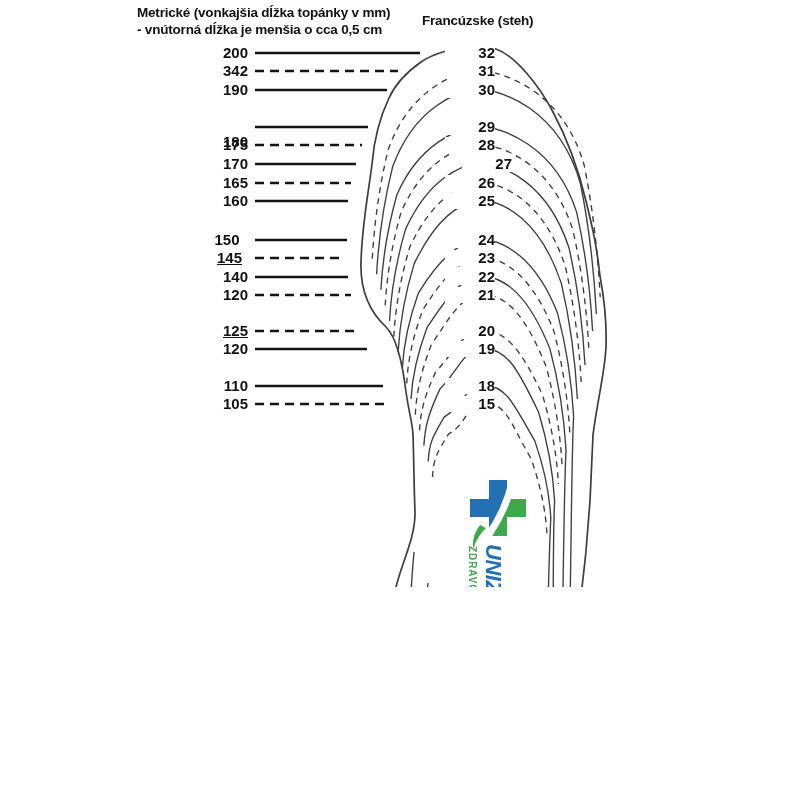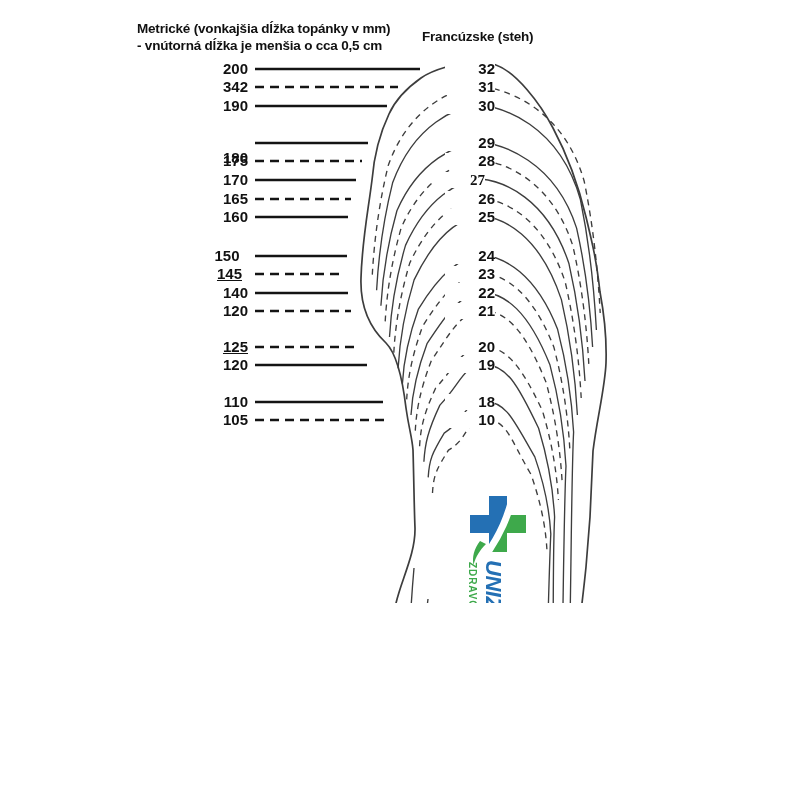--- a/index.html
+++ b/index.html
@@ -1,17 +1,17 @@
 <!DOCTYPE html>
 <html><head>
 <meta charset="utf-8">
 <style>
   html,body{margin:0;padding:0;background:#fff;}
   #stage{position:relative;width:800px;height:587px;background:#fff;overflow:hidden;
-         font-family:"Liberation Sans","DejaVu Sans",sans-serif;color:#111;margin-top:16px;}
+         font-family:"Liberation Sans","DejaVu Sans",sans-serif;color:#111;}
   #diagram{position:absolute;left:0;top:0;}
   .hdr{position:absolute;font-weight:bold;font-size:13.5px;letter-spacing:-0.2px;line-height:17px;white-space:nowrap;}
   #metric-header{left:137px;top:4px;}
   #french-header{left:422px;top:12px;}
   .num{position:absolute;font-weight:bold;font-size:15px;line-height:16px;height:16px;}
   .num.metric{width:42px;text-align:right;}
   .num.french{width:50px;text-align:right;background:#ffffff;}
   #logo{position:absolute;left:0;top:0;width:0;height:0;}
   #cross-svg{position:absolute;left:466px;top:478px;}
   #brand-text{position:absolute;left:480px;top:544px;height:140px;
@@ -76,41 +76,41 @@
       <div class="num french" style="left: 445px; top: 45px;">32</div>
       <div class="num metric" style="left: 206px; top: 63px;">342</div>
       <div class="num french" style="left: 445px; top: 63px;">31</div>
       <div class="num metric" style="left: 206px; top: 82px;">190</div>
       <div class="num french" style="left: 445px; top: 82px;">30</div>
       <div class="num metric" style="left: 206px; top: 134px;">180</div>
       <div class="num french" style="left: 445px; top: 119px;">29</div>
       <div class="num metric" style="left: 206px; top: 137px;">175</div>
       <div class="num french" style="left: 445px; top: 137px;">28</div>
       <div class="num metric" style="left: 206px; top: 156px;">170</div>
-      <div class="num french" style="left: 435px; top: 156px; font-family: Liberation Serif, serif;">27</div>
+      <div class="num french" style="left: 462px; top: 156px;">27</div>
       <div class="num metric" style="left: 206px; top: 175px;">165</div>
       <div class="num french" style="left: 445px; top: 175px;">26</div>
       <div class="num metric" style="left: 206px; top: 193px;">160</div>
       <div class="num french" style="left: 445px; top: 193px;">25</div>
       <div class="num metric" style="left: 206px; top: 232px; text-align: center;">150</div>
       <div class="num french" style="left: 445px; top: 232px;">24</div>
       <div class="num metric" style="left: 200px; top: 250px; text-decoration: underline;">145</div>
       <div class="num french" style="left: 445px; top: 250px;">23</div>
       <div class="num metric" style="left: 206px; top: 269px;">140</div>
       <div class="num french" style="left: 445px; top: 269px;">22</div>
       <div class="num metric" style="left: 206px; top: 287px;">120</div>
       <div class="num french" style="left: 445px; top: 287px;">21</div>
       <div class="num metric" style="left: 206px; top: 323px; text-decoration: underline;">125</div>
       <div class="num french" style="left: 445px; top: 323px;">20</div>
       <div class="num metric" style="left: 206px; top: 341px;">120</div>
       <div class="num french" style="left: 445px; top: 341px;">19</div>
       <div class="num metric" style="left: 206px; top: 378px;">110</div>
       <div class="num french" style="left: 445px; top: 378px;">18</div>
       <div class="num metric" style="left: 206px; top: 396px;">105</div>
-      <div class="num french" style="left: 445px; top: 396px;">10</div>
+      <div class="num french" style="left: 445px; top: 396px;">15</div>
     </div>
 
   <div id="logo">
     <svg id="cross-svg" width="62" height="80" viewBox="0 0 62 80">
       <defs>
         <clipPath id="plusClip">
           <path d="M23 2 h18 v19 h19 v18 h-19 v19 h-18 v-19 h-19 v-18 h19 z"></path>
         </clipPath>
       </defs>
       <g clip-path="url(#plusClip)">

